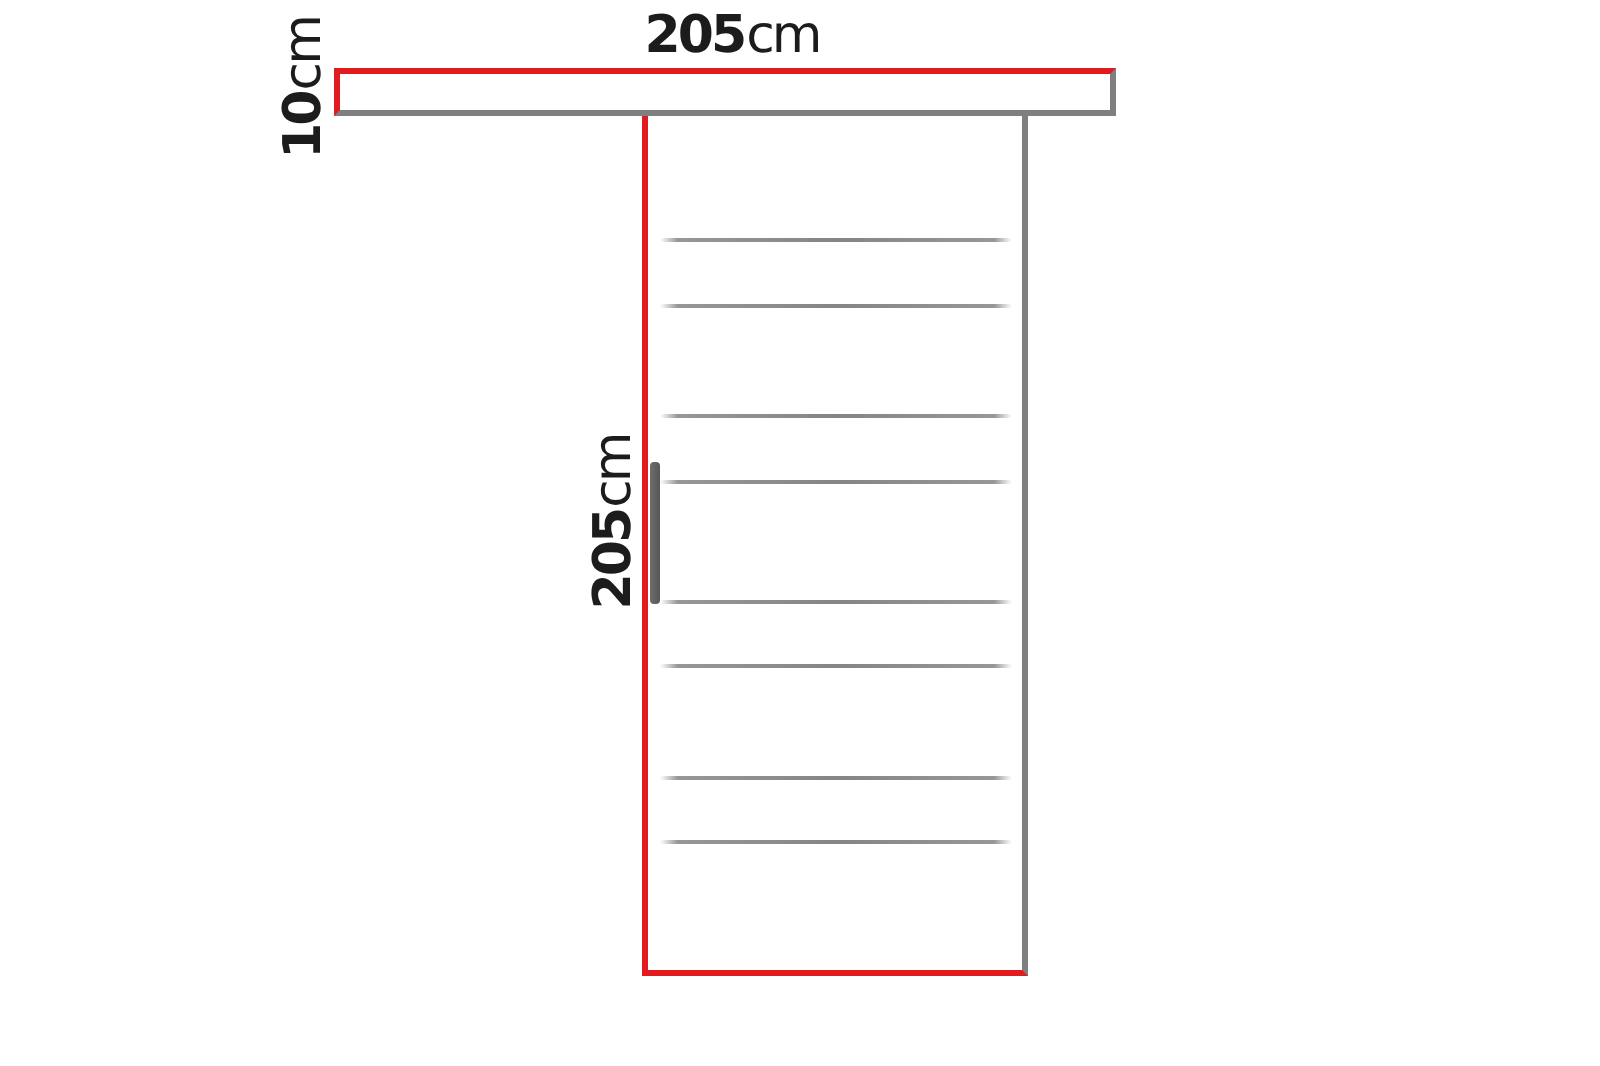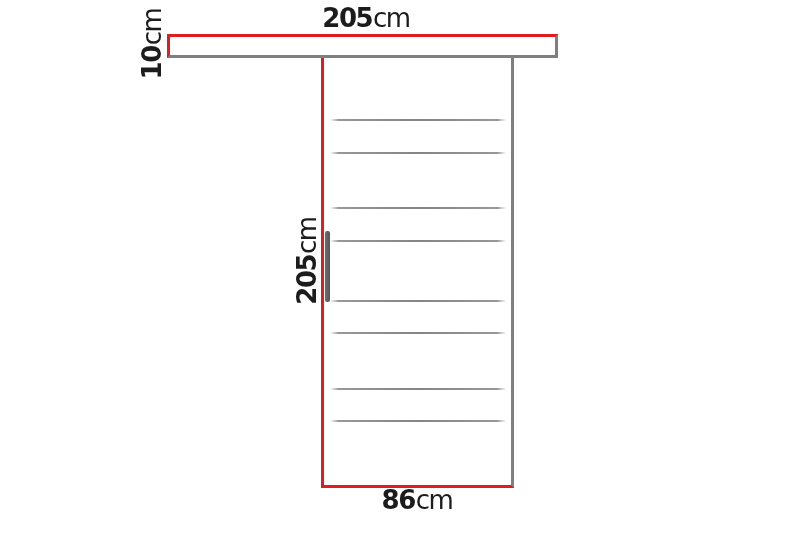--- a/index.html
+++ b/index.html
@@ -89,17 +89,14 @@
   </div>
 
   <div class="dim-label label-rail-thickness">
     <span class="num">10</span><span class="unit">cm</span>
   </div>
 
   <div class="dim-label label-door-height">
     <span class="num">205</span><span class="unit">cm</span>
   </div>
 
-  <div class="dim-label label-door-width">
-    <span class="num">86</span><span class="unit">cm</span>
-  </div>
 
 </div>
 
 </body></html>

